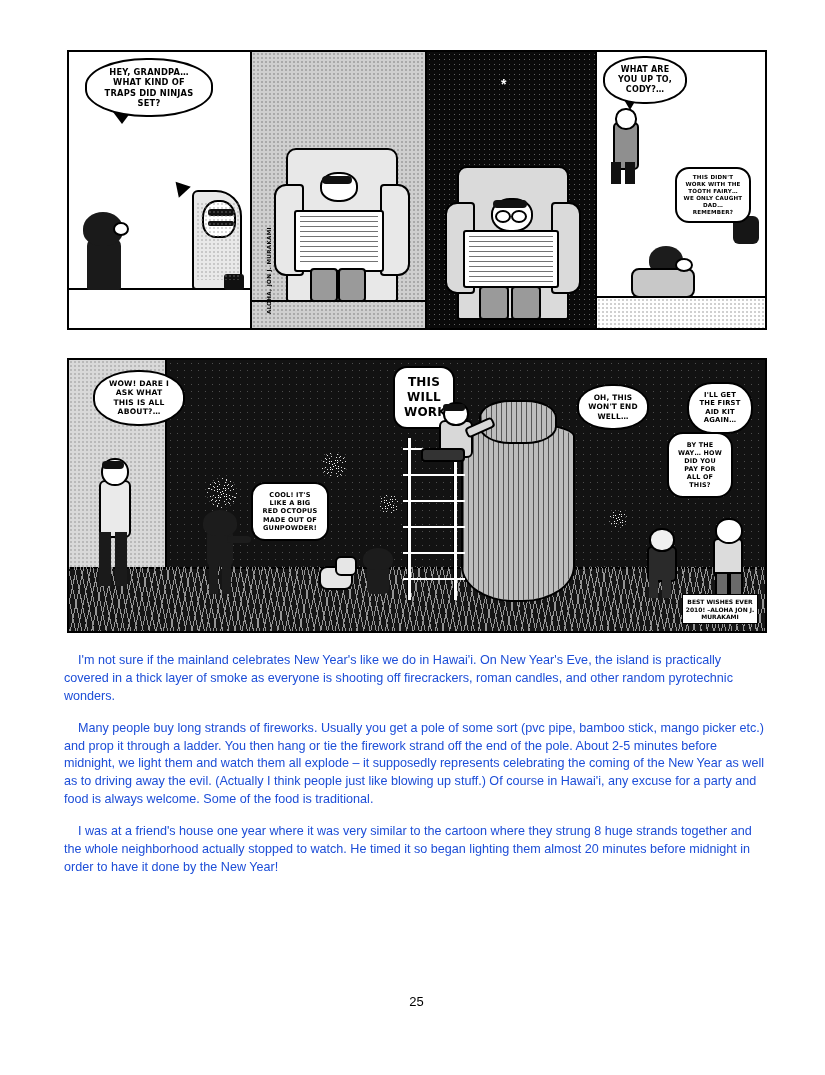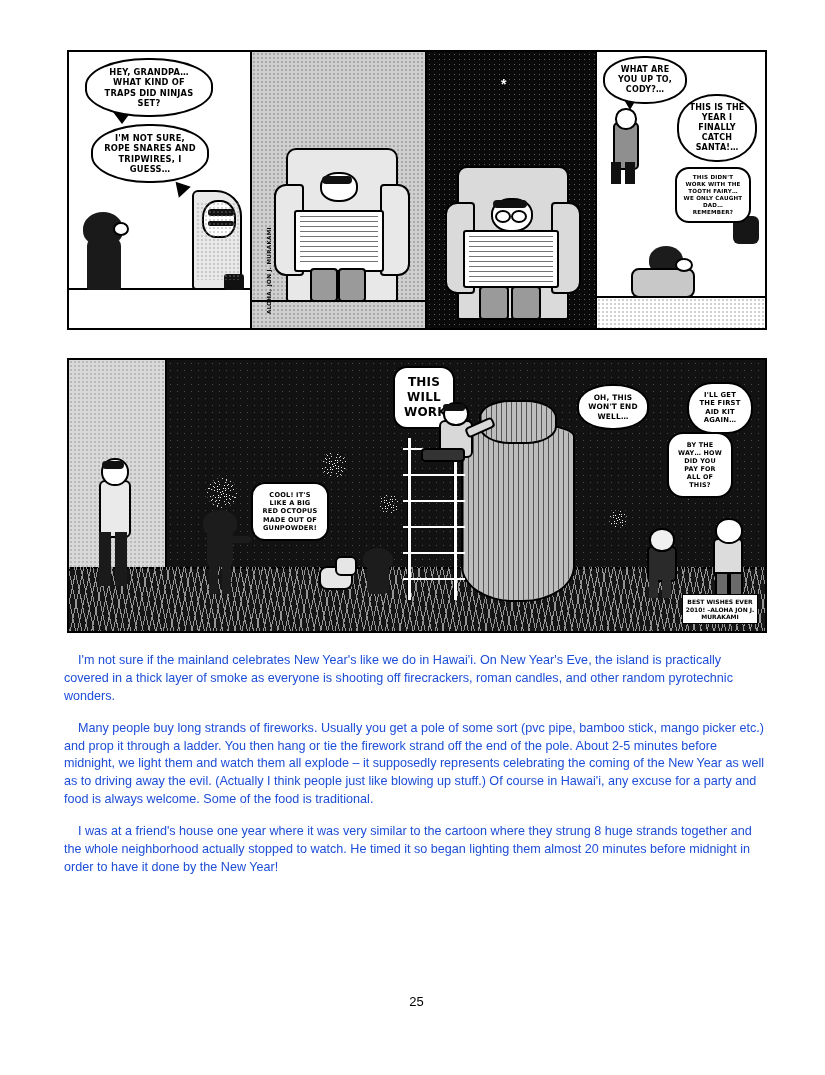--- a/index.html
+++ b/index.html
@@ -282,21 +282,20 @@
         <div class="dots" style="left:10px; top:30px; right:4px; bottom:10px; opacity:.35;"></div>
       </div>
 
       <div class="fig" style="left:10px; bottom:38px; width:56px; height:88px;">
         <div style="position:absolute; left:8px; bottom:0; width:34px; height:52px; background:#1a1a1a; border-radius:8px 8px 2px 2px;"></div>
         <div style="position:absolute; left:4px; bottom:44px; width:40px; height:34px; background:#1a1a1a; border-radius:50% 50% 44% 44%;"></div>
         <div style="position:absolute; left:34px; bottom:54px; width:12px; height:10px; background:#fff; border:2px solid #000; border-radius:50%;"></div>
       </div>
 
       <div class="balloon" style="left:16px; top:6px; width:128px;">Hey, Grandpa… what kind of TRAPS did NINJAS set?</div>
-      <div class="balloon" style="left:22px; top:72px; width:118px;">I'm not sure, ROPE SNARES and TRIPWIRES, I guess…</div>
       <div class="tail" style="left:44px; top:60px; border-left:9px solid transparent; border-right:9px solid transparent; border-top:12px solid #000;"></div>
       <div class="tail" style="left:104px; top:132px; border-left:8px solid transparent; border-right:8px solid transparent; border-top:14px solid #000; transform:rotate(18deg);"></div>
     </div>
 
     <div class="panel p2">
       <div class="dots"></div>
       <div class="floorline" style="bottom:26px;"></div>
 
       <div class="chair" style="left:34px; bottom:26px; width:108px; height:150px; border-radius:10px 10px 3px 3px;"></div>
       <div class="chair" style="left:22px; bottom:52px; width:26px; height:88px; border-radius:12px 4px 4px 12px;"></div>
@@ -352,21 +351,20 @@
 
       <div class="fig" style="left:22px; bottom:28px; width:96px; height:58px;">
         <div style="position:absolute; left:30px; top:4px; width:34px; height:28px; background:#1c1c1c; border-radius:50% 50% 42% 42%;"></div>
         <div style="position:absolute; left:12px; top:26px; width:60px; height:26px; background:#c8c8c8; border:2px solid #000; border-radius:8px;"></div>
         <div style="position:absolute; left:56px; top:16px; width:14px; height:10px; background:#fff; border:2px solid #000; border-radius:50%;"></div>
       </div>
 
       <div class="fig" style="right:6px; bottom:84px; width:26px; height:28px; background:#161616; border-radius:6px;"></div>
 
       <div class="balloon" style="left:6px; top:4px; width:84px; font-size:8px;">What are you up to, Cody?…</div>
-      <div class="balloon" style="left:80px; top:42px; width:80px; font-size:8px;">This is the year I finally CATCH SANTA!…</div>
       <div class="balloon" style="left:78px; top:115px; width:76px; font-size:5.6px; border-radius:14px; padding:5px 6px;">This didn't work with the tooth fairy… we only caught Dad… remember?</div>
       <div class="tail" style="left:26px; top:46px; border-left:7px solid transparent; border-right:7px solid transparent; border-top:12px solid #000;"></div>
     </div>
   </div>
 
   <div class="strip2">
     <div class="night"></div>
     <div class="nightdots"></div>
     <div class="leftwall">
       <div class="dots" style="opacity:.4;"></div>
@@ -439,20 +437,21 @@
       <div style="position:absolute; left:10px; top:48px; width:9px; height:22px; background:#2a2a2a;"></div>
       <div style="position:absolute; left:23px; top:48px; width:9px; height:22px; background:#2a2a2a;"></div>
     </div>
     <div class="fig" style="left:634px; top:158px; width:48px; height:80px; z-index:6;">
       <div style="position:absolute; left:10px; top:20px; width:26px; height:36px; background:#dcdcdc; border:2px solid #000; border-radius:5px;"></div>
       <div style="position:absolute; left:12px; top:0; width:24px; height:22px; background:#fff; border:2px solid #000; border-radius:48%;"></div>
       <div style="position:absolute; left:12px; top:54px; width:10px; height:26px; background:#6a6a6a; border:2px solid #000;"></div>
       <div style="position:absolute; left:26px; top:54px; width:10px; height:26px; background:#6a6a6a; border:2px solid #000;"></div>
     </div>
 
+    <div class="balloon" style="left:24px; top:10px; width:92px; font-size:7.6px;">WOW! Dare I ask what this is all about?…</div>
     <div class="balloon" style="left:182px; top:122px; width:78px; font-size:6.6px; border-radius:14px;">Cool! It's like a big red octopus made out of gunpowder!</div>
     <div class="balloon" style="left:324px; top:6px; width:62px; font-size:12px; border-radius:14px;">This will work…</div>
     <div class="balloon" style="left:508px; top:24px; width:72px; font-size:7.4px;">Oh, this won't end well…</div>
     <div class="balloon" style="left:618px; top:22px; width:66px; font-size:6.8px; border-radius:25px;">I'll get the first aid kit again…</div>
     <div class="balloon" style="left:598px; top:72px; width:66px; font-size:6.4px; border-radius:16px;">By the way… how did you pay for all of this?</div>
 
     <div class="stamp">Best wishes ever 2010! –Aloha Jon J. Murakami</div>
   </div>
 
   <div class="bodytext">

